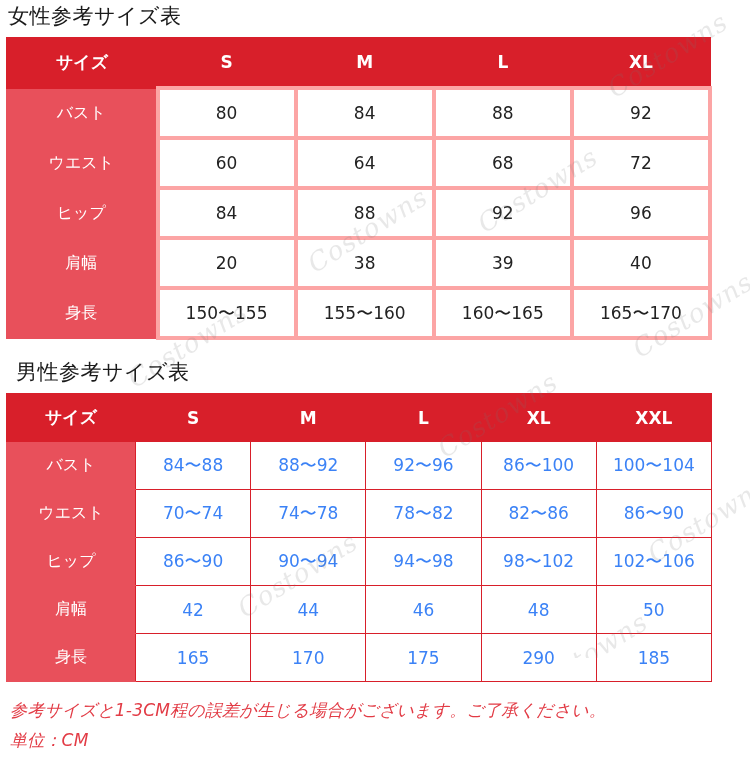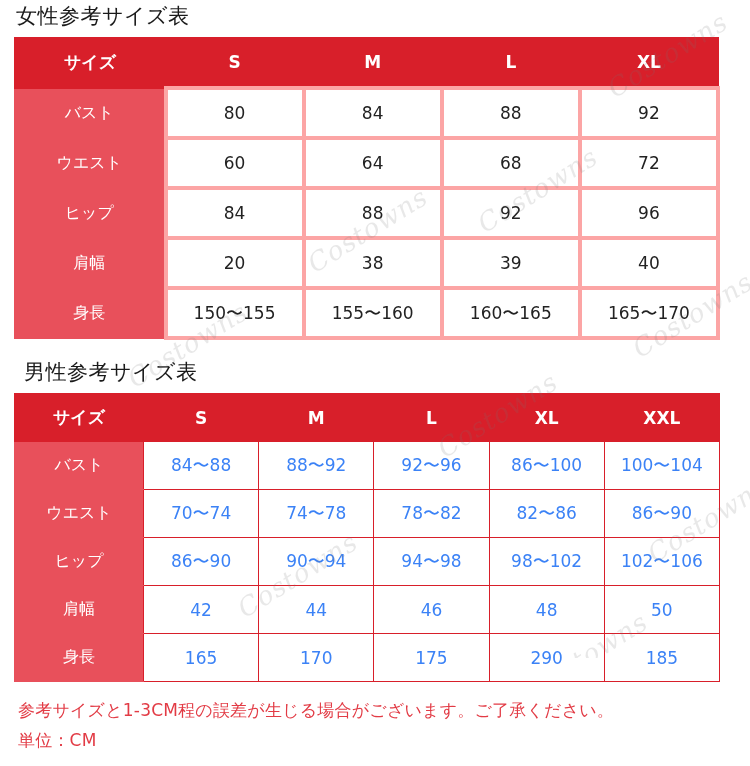--- a/index.html
+++ b/index.html
@@ -13,21 +13,21 @@
     font-family: "DejaVu Sans", "Liberation Sans", sans-serif;
     overflow: hidden;
     position: relative;
   }
 
   .page {
     position: relative;
     width: 750px;
     height: 658px;
     box-sizing: border-box;
-    padding: 0 14px;
+    padding: 0 6px;
   }
 
   
   .watermarks {
     position: absolute;
     inset: 0;
     pointer-events: none;
     overflow: hidden;
     z-index: 5;
   }
@@ -135,20 +135,21 @@
     text-align: center;
     font-size: 17px;
     color: #3b82f6;
     height: 45px;
     background: transparent;
   }
 
   .note {
     margin-top: 14px;
     padding-left: 4px;
+    font-style: italic;
   }
   .note-line {
     color: #e23b45;
     font-size: 17px;
     line-height: 1.75;
     letter-spacing: 0.2px;
   }
 </style>
 </head>
 <body>

